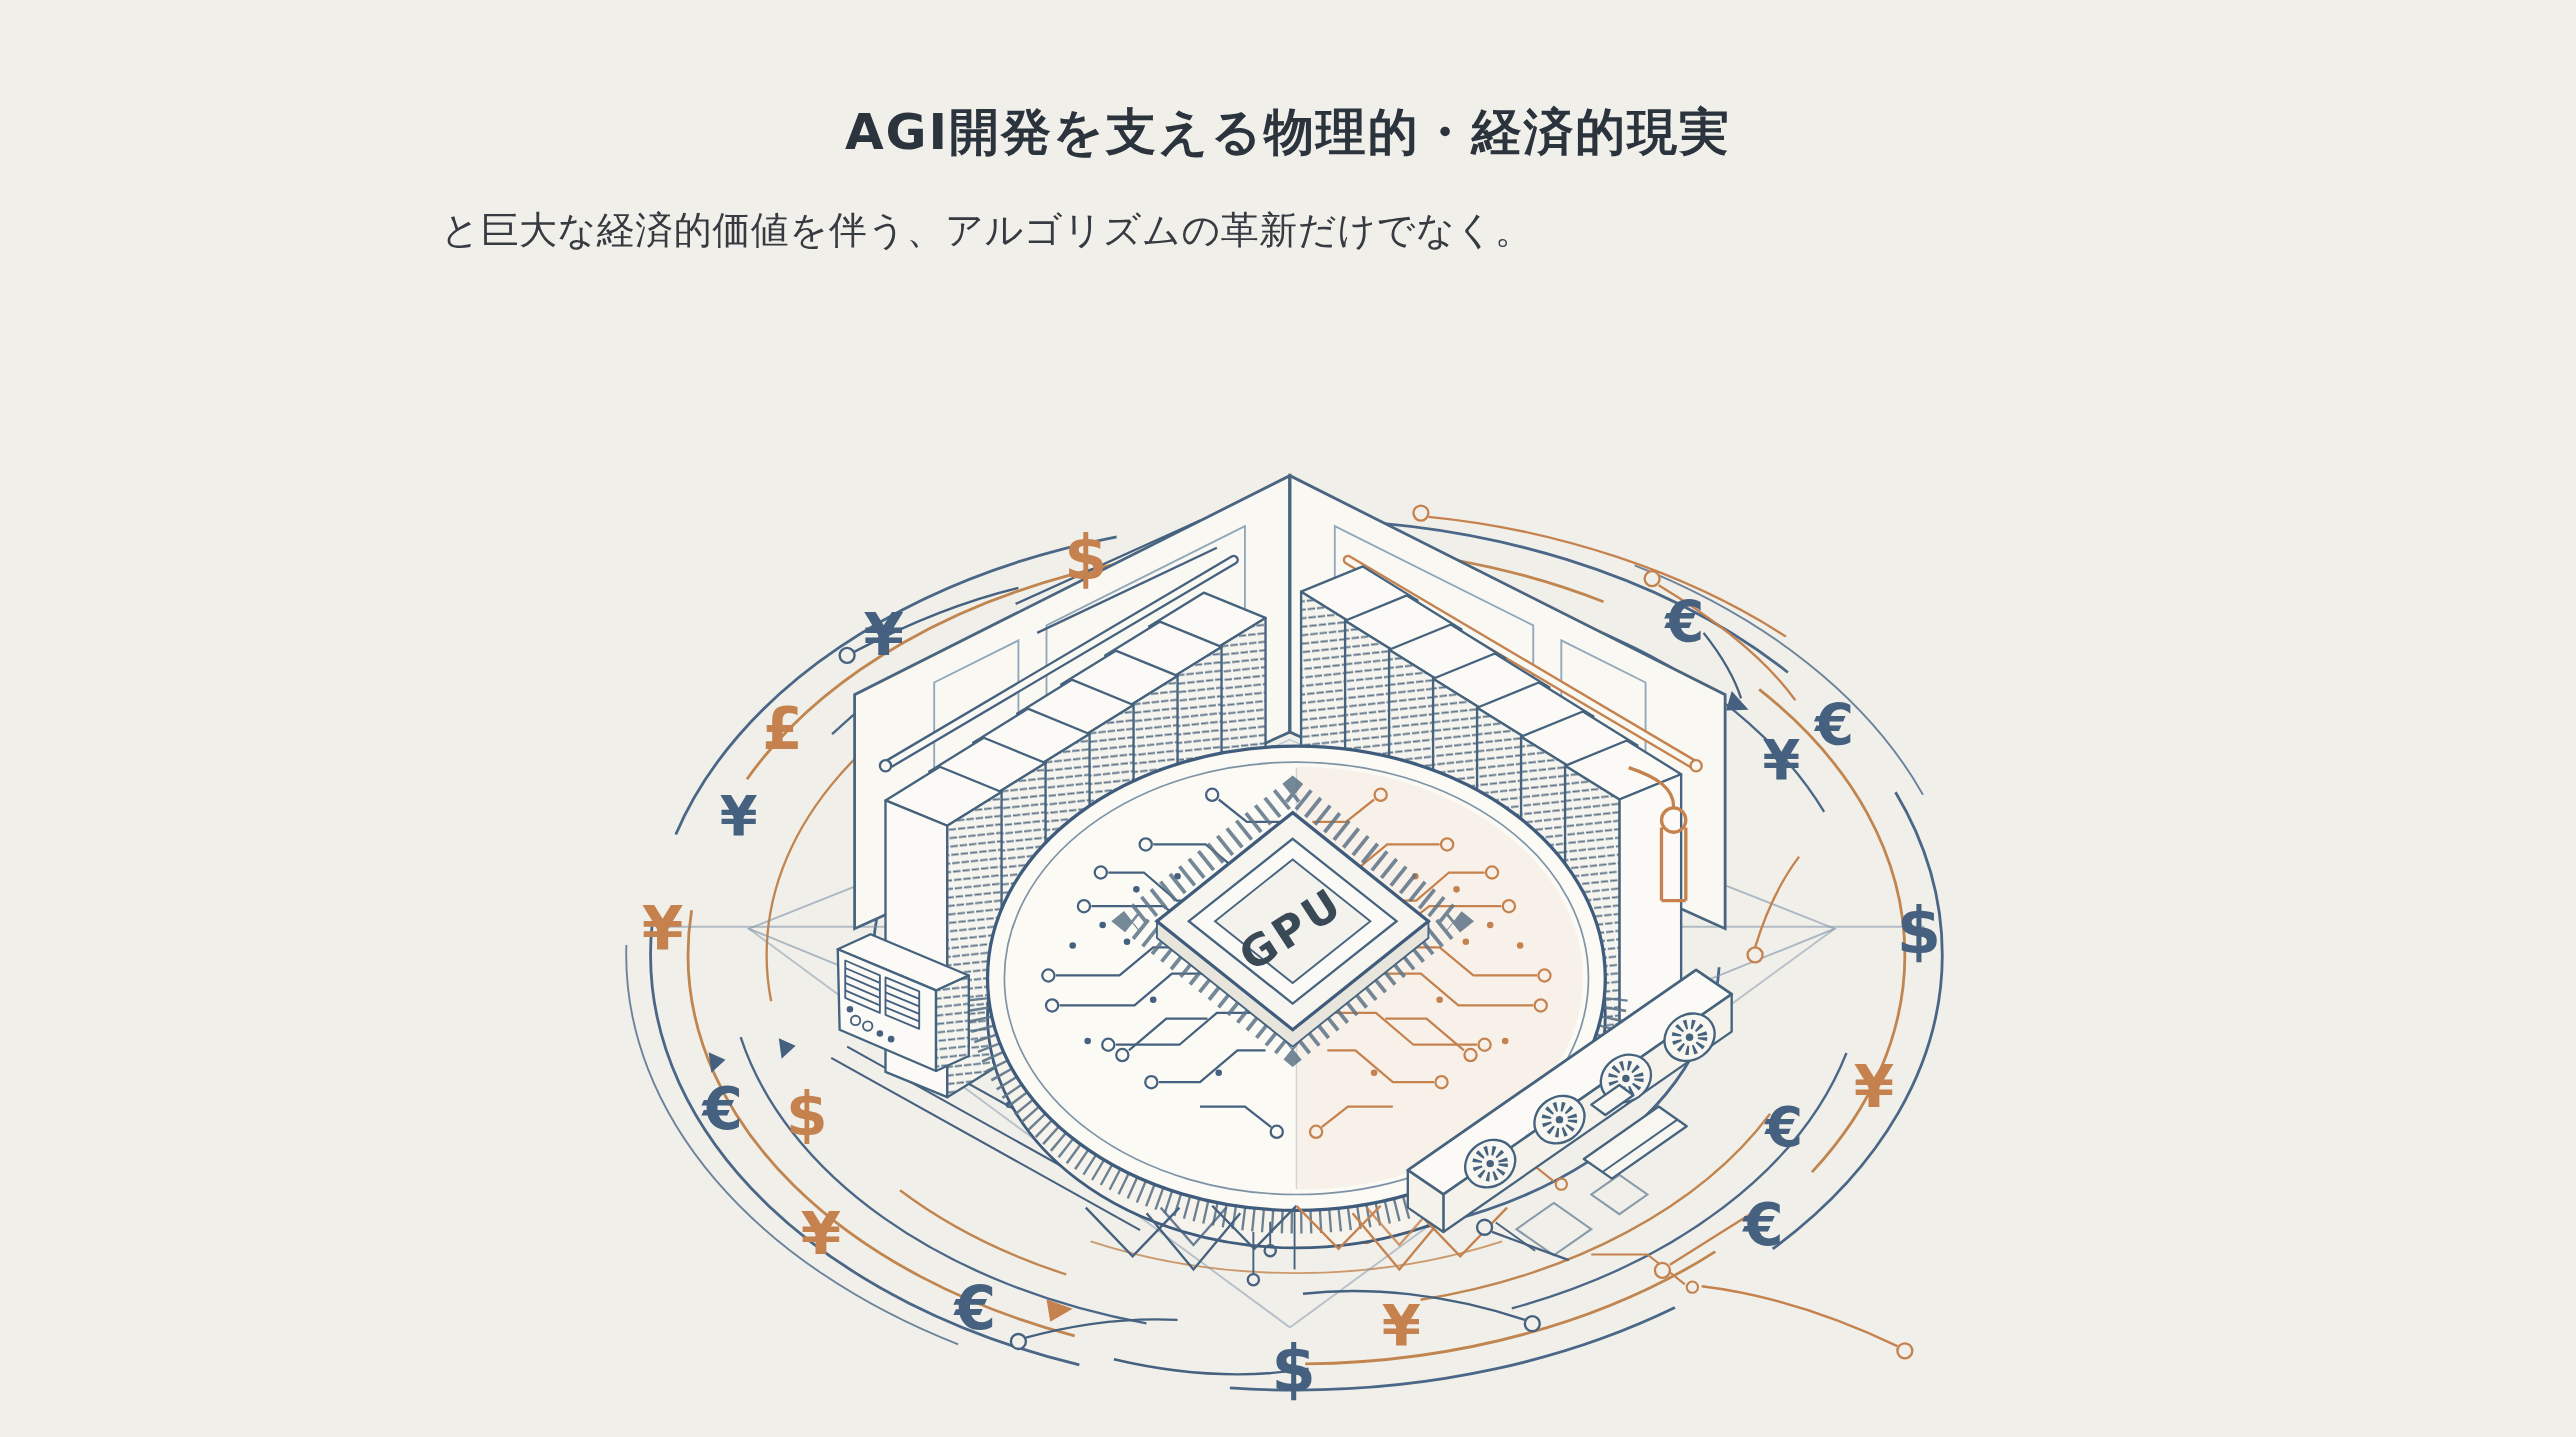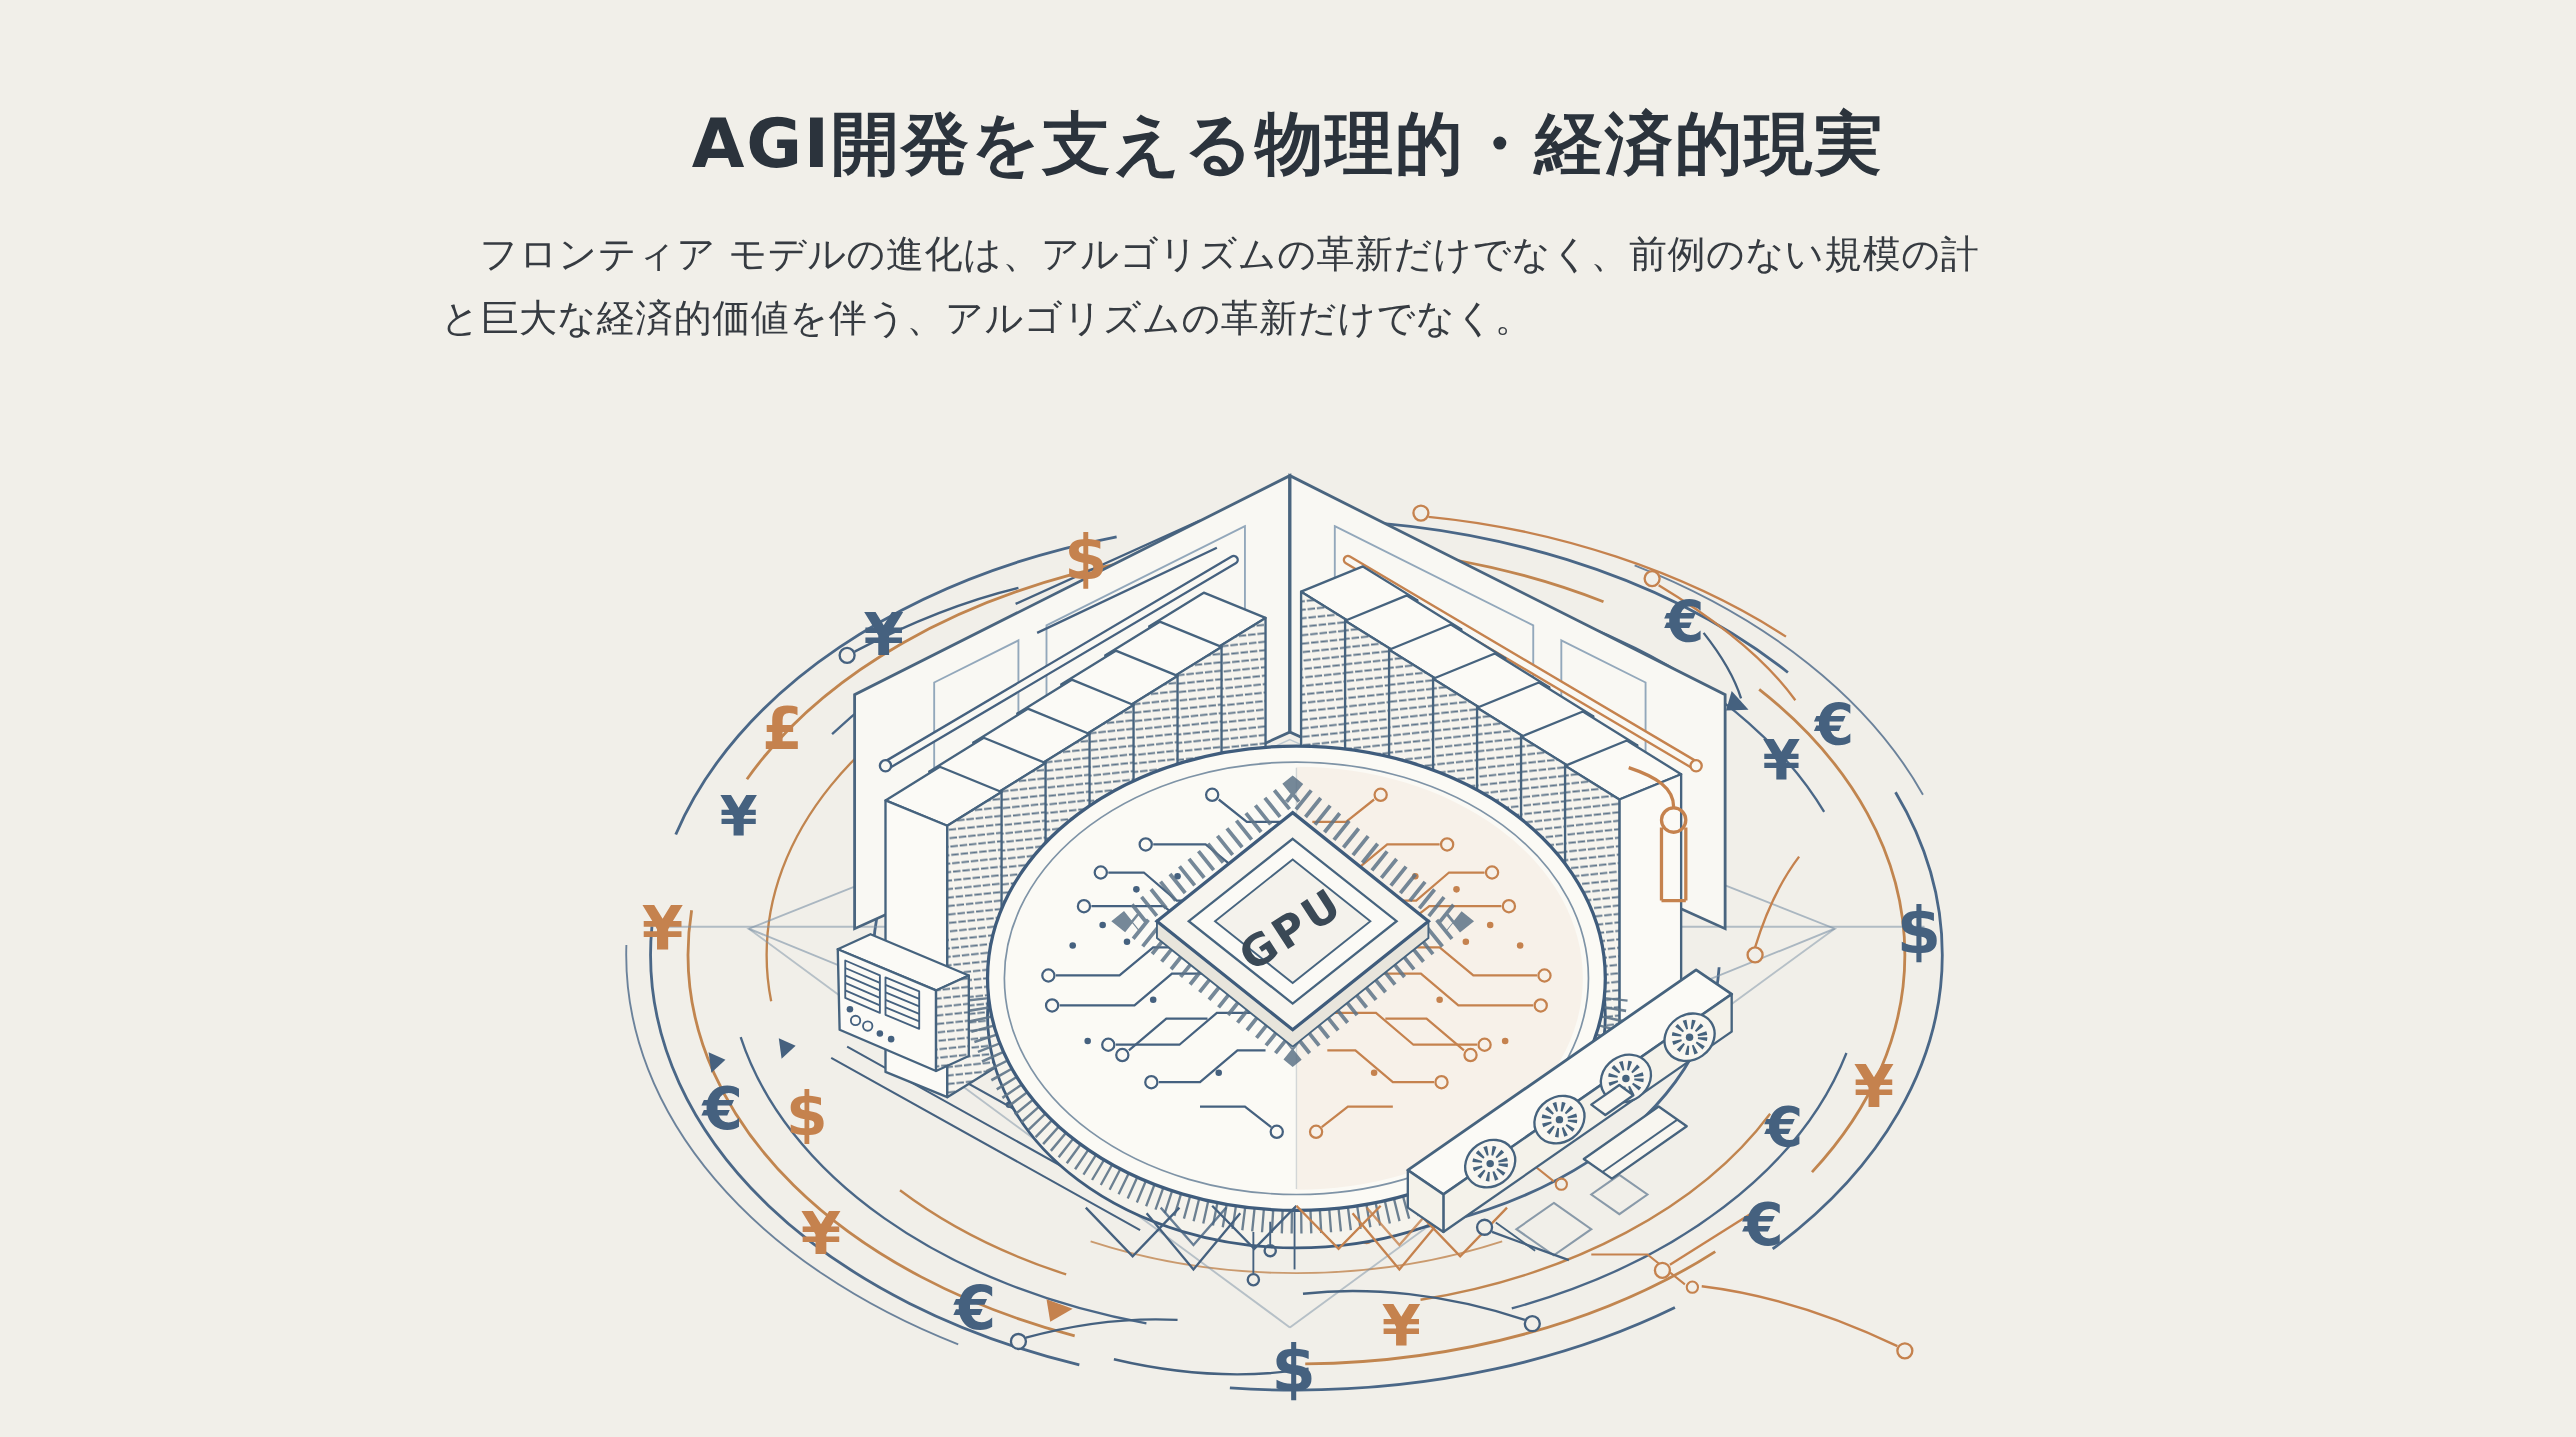--- a/index.html
+++ b/index.html
@@ -3,21 +3,21 @@
 <meta charset="utf-8">
 <style>
   html,body{margin:0;padding:0;}
   .stage{
     position:relative; width:2576px; height:1438px; overflow:hidden;
     background:#f1efe9;
     font-family:"DejaVu Sans","Liberation Sans",sans-serif;
   }
   .header{position:absolute; top:0; left:0; right:0; text-align:center; z-index:3;}
   .title{
-    margin:99px 0 0 0; font-size:68px; font-weight:800; letter-spacing:1.9px;
+    margin:99px 0 0 0; font-size:50px; font-weight:800; letter-spacing:1.9px;
     color:#2b333c;
   }
   .lede{
     width:1694px; margin:32px auto 0; text-align:left;
     font-size:38px; line-height:64px; color:#363b41; letter-spacing:0.5px;
   }
   .lede .ln{white-space:nowrap;}
   svg.illu{position:absolute; left:0; top:0; width:2576px; height:1438px; z-index:1;}
   .cur{font-family:"DejaVu Sans","Liberation Sans",sans-serif; font-weight:bold; text-anchor:middle;}
 </style>
@@ -317,19 +317,18 @@
         <text x="2050" y="1018" fill="#45617f" font-size="68" class="cur">$</text>
         <text x="1903" y="832" fill="#45617f" font-size="58" class="cur">¥</text>
         <text x="1960" y="796" fill="#45617f" font-size="60" class="cur">€</text>
         <text x="1800" y="686" fill="#45617f" font-size="60" class="cur">€</text>
       </g>
   </svg>
 
   <div class="header">
     <h1 class="title">AGI開発を支える物理的・経済的現実</h1>
     <div class="lede">
-      <div class="ln">　フロンティア モデルの進化は、アルゴリズムの革新だけでなく、前例のない規模の計</div>
       <div class="ln">と巨大な経済的価値を伴う、アルゴリズムの革新だけでなく。</div>
     </div>
   </div>
 
 </div>
 
 
 </body></html>

